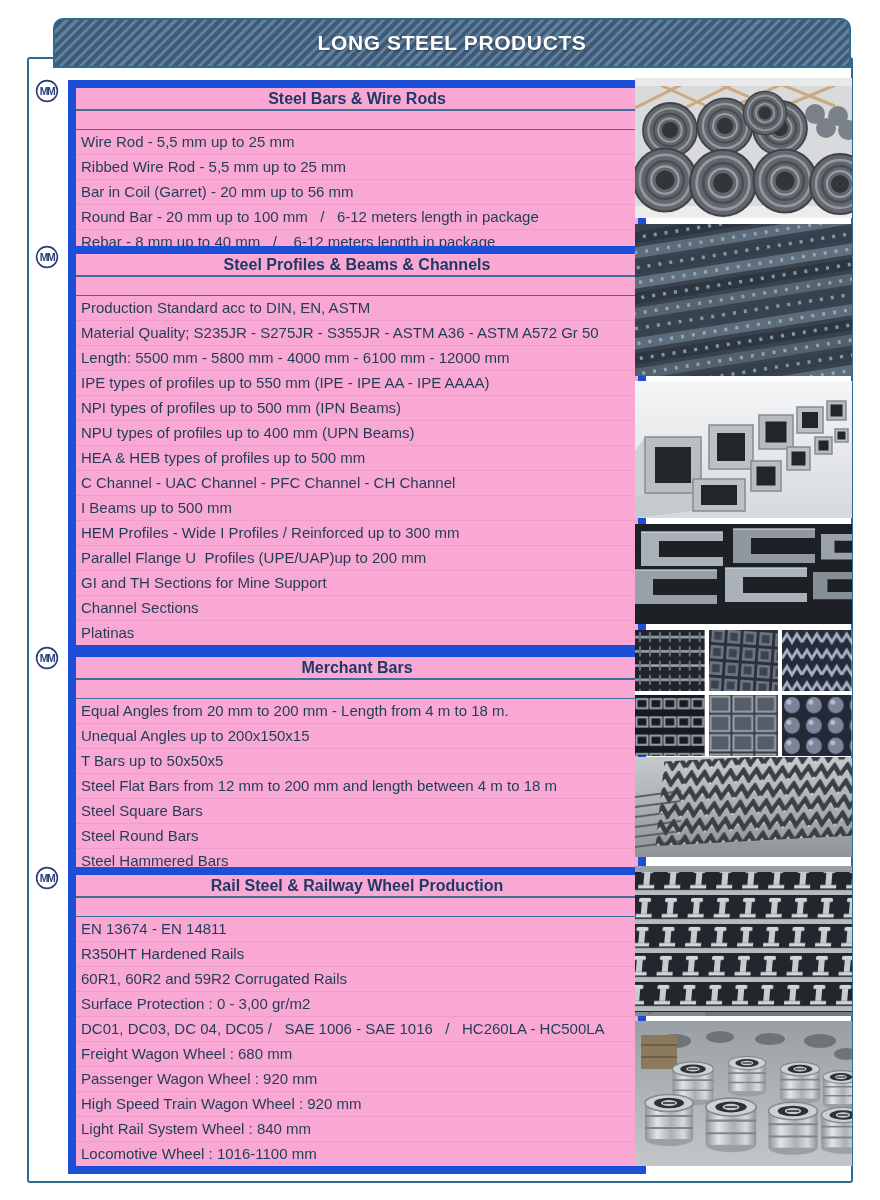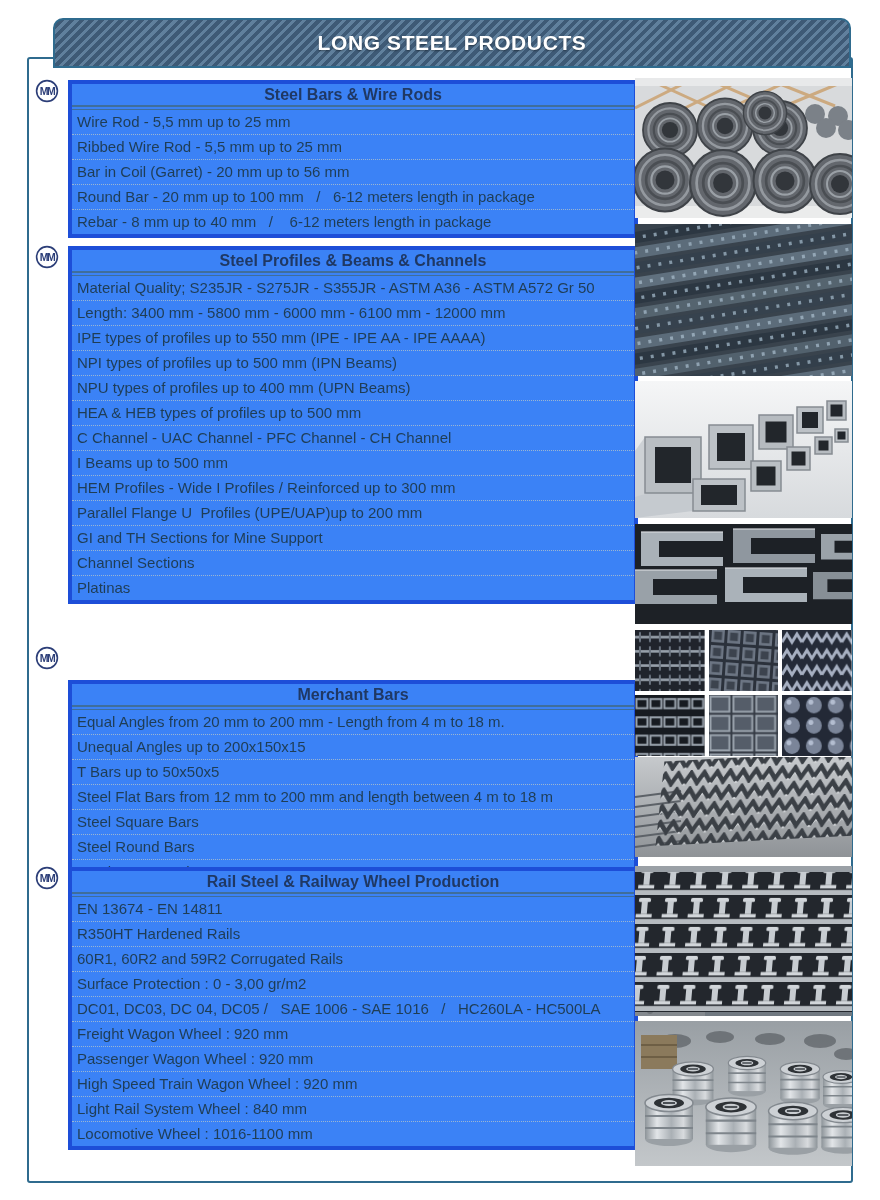--- a/index.html
+++ b/index.html
@@ -7,24 +7,24 @@
         font-family:"Liberation Sans",sans-serif;}
   .frame{position:absolute;left:27px;top:57px;width:822px;height:1122px;
          border:2px solid #2f6b8e;border-radius:3px;background:#fff;}
   .banner{position:absolute;left:53px;top:18px;width:794px;height:46px;z-index:5;
           border:2px solid #2f6b8e;border-radius:10px 10px 0 0;
           background:repeating-linear-gradient(135deg,#60809d 0 3px,#3e5a76 3px 7px);
           display:flex;align-items:center;justify-content:center;}
   .banner span{color:#fff;font-weight:bold;font-size:21px;letter-spacing:.6px;
           text-shadow:0 1px 2px rgba(0,0,0,.4);}
   .logo{position:absolute;left:35px;width:24px;height:24px;z-index:3;}
-  .sec{position:absolute;left:68px;width:562px;border:4px solid #1d4ed8;background:#3b82f6;z-index:2;}
+  .sec{position:absolute;left:68px;width:562px;border:8px solid #1d4ed8;background:#f9a8d4;z-index:2;}
   .sec-header{height:21px;border-bottom:2px solid #3f6e9b;display:flex;align-items:center;
           justify-content:center;font-weight:bold;font-size:16px;color:#1f3864;}
-  .sec-rows{margin-top:2px;border-top:1px solid #3f6e9b;}
+  .sec-rows{margin-top:18px;border-top:1px solid #3f6e9b;}
   .row{height:24px;line-height:24px;font-size:15px;color:#1f3d55;padding-left:5px;
           white-space:pre;overflow:hidden;}
   .row + .row{border-top:1px dotted #9ab5d2;}
   .photo{position:absolute;left:635px;width:217px;overflow:hidden;z-index:2;background:#e8e9ea;}
   .photo svg{display:block;width:100%;height:100%;}
   .grid6{display:grid;grid-template-columns:1fr 1fr 1fr;grid-template-rows:1fr 1fr;
          gap:4px;background:#ffffff;}
   .grid6 svg{width:100%;height:100%;display:block;}
 </style>
 </head>
@@ -66,37 +66,38 @@
       <div class="row">Round Bar - 20 mm up to 100 mm   /   6-12 meters length in package</div>
       <div class="row">Rebar - 8 mm up to 40 mm   /    6-12 meters length in package</div>
     </div>
   </div>
 
   <div class="sec" style="top:246px">
     <div class="sec-header">
         <span>Steel Profiles &amp; Beams &amp; Channels</span>
       </div>
     <div class="sec-rows">
+      <div class="row">Production Standard acc to DIN, EN, ASTM</div>
       <div class="row">Material Quality; S235JR - S275JR - S355JR - ASTM A36 - ASTM A572 Gr 50</div>
-      <div class="row">Length: 3400 mm - 5800 mm - 6000 mm - 6100 mm - 12000 mm</div>
+      <div class="row">Length: 5500 mm - 5800 mm - 4000 mm - 6100 mm - 12000 mm</div>
       <div class="row">IPE types of profiles up to 550 mm (IPE - IPE AA - IPE AAAA)</div>
       <div class="row">NPI types of profiles up to 500 mm (IPN Beams)</div>
       <div class="row">NPU types of profiles up to 400 mm (UPN Beams)</div>
       <div class="row">HEA &amp; HEB types of profiles up to 500 mm</div>
       <div class="row">C Channel - UAC Channel - PFC Channel - CH Channel</div>
       <div class="row">I Beams up to 500 mm</div>
       <div class="row">HEM Profiles - Wide I Profiles / Reinforced up to 300 mm</div>
       <div class="row">Parallel Flange U  Profiles (UPE/UAP)up to 200 mm</div>
       <div class="row">GI and TH Sections for Mine Support</div>
       <div class="row">Channel Sections</div>
       <div class="row">Platinas</div>
     </div>
   </div>
 
-  <div class="sec" style="top:680px">
+  <div class="sec" style="top:649px">
     <div class="sec-header">
         <span>Merchant Bars</span>
       </div>
     <div class="sec-rows">
       <div class="row">Equal Angles from 20 mm to 200 mm - Length from 4 m to 18 m.</div>
       <div class="row">Unequal Angles up to 200x150x15</div>
       <div class="row">T Bars up to 50x50x5</div>
       <div class="row">Steel Flat Bars from 12 mm to 200 mm and length between 4 m to 18 m</div>
       <div class="row">Steel Square Bars</div>
       <div class="row">Steel Round Bars</div>
@@ -107,21 +108,21 @@
   <div class="sec" style="top:867px">
     <div class="sec-header">
         <span>Rail Steel &amp; Railway Wheel Production</span>
       </div>
     <div class="sec-rows">
       <div class="row">EN 13674 - EN 14811</div>
       <div class="row">R350HT Hardened Rails</div>
       <div class="row">60R1, 60R2 and 59R2 Corrugated Rails</div>
       <div class="row">Surface Protection : 0 - 3,00 gr/m2</div>
       <div class="row">DC01, DC03, DC 04, DC05 /   SAE 1006 - SAE 1016   /   HC260LA - HC500LA</div>
-      <div class="row">Freight Wagon Wheel : 920 mm</div>
+      <div class="row">Freight Wagon Wheel : 680 mm</div>
       <div class="row">Passenger Wagon Wheel : 920 mm</div>
       <div class="row">High Speed Train Wagon Wheel : 920 mm</div>
       <div class="row">Light Rail System Wheel : 840 mm</div>
       <div class="row">Locomotive Wheel : 1016-1100 mm</div>
     </div>
   </div>
 
   <div class="photo" style="top:78px;height:140px">
     <svg viewBox="0 0 217 140" preserveAspectRatio="none">
       <defs>

